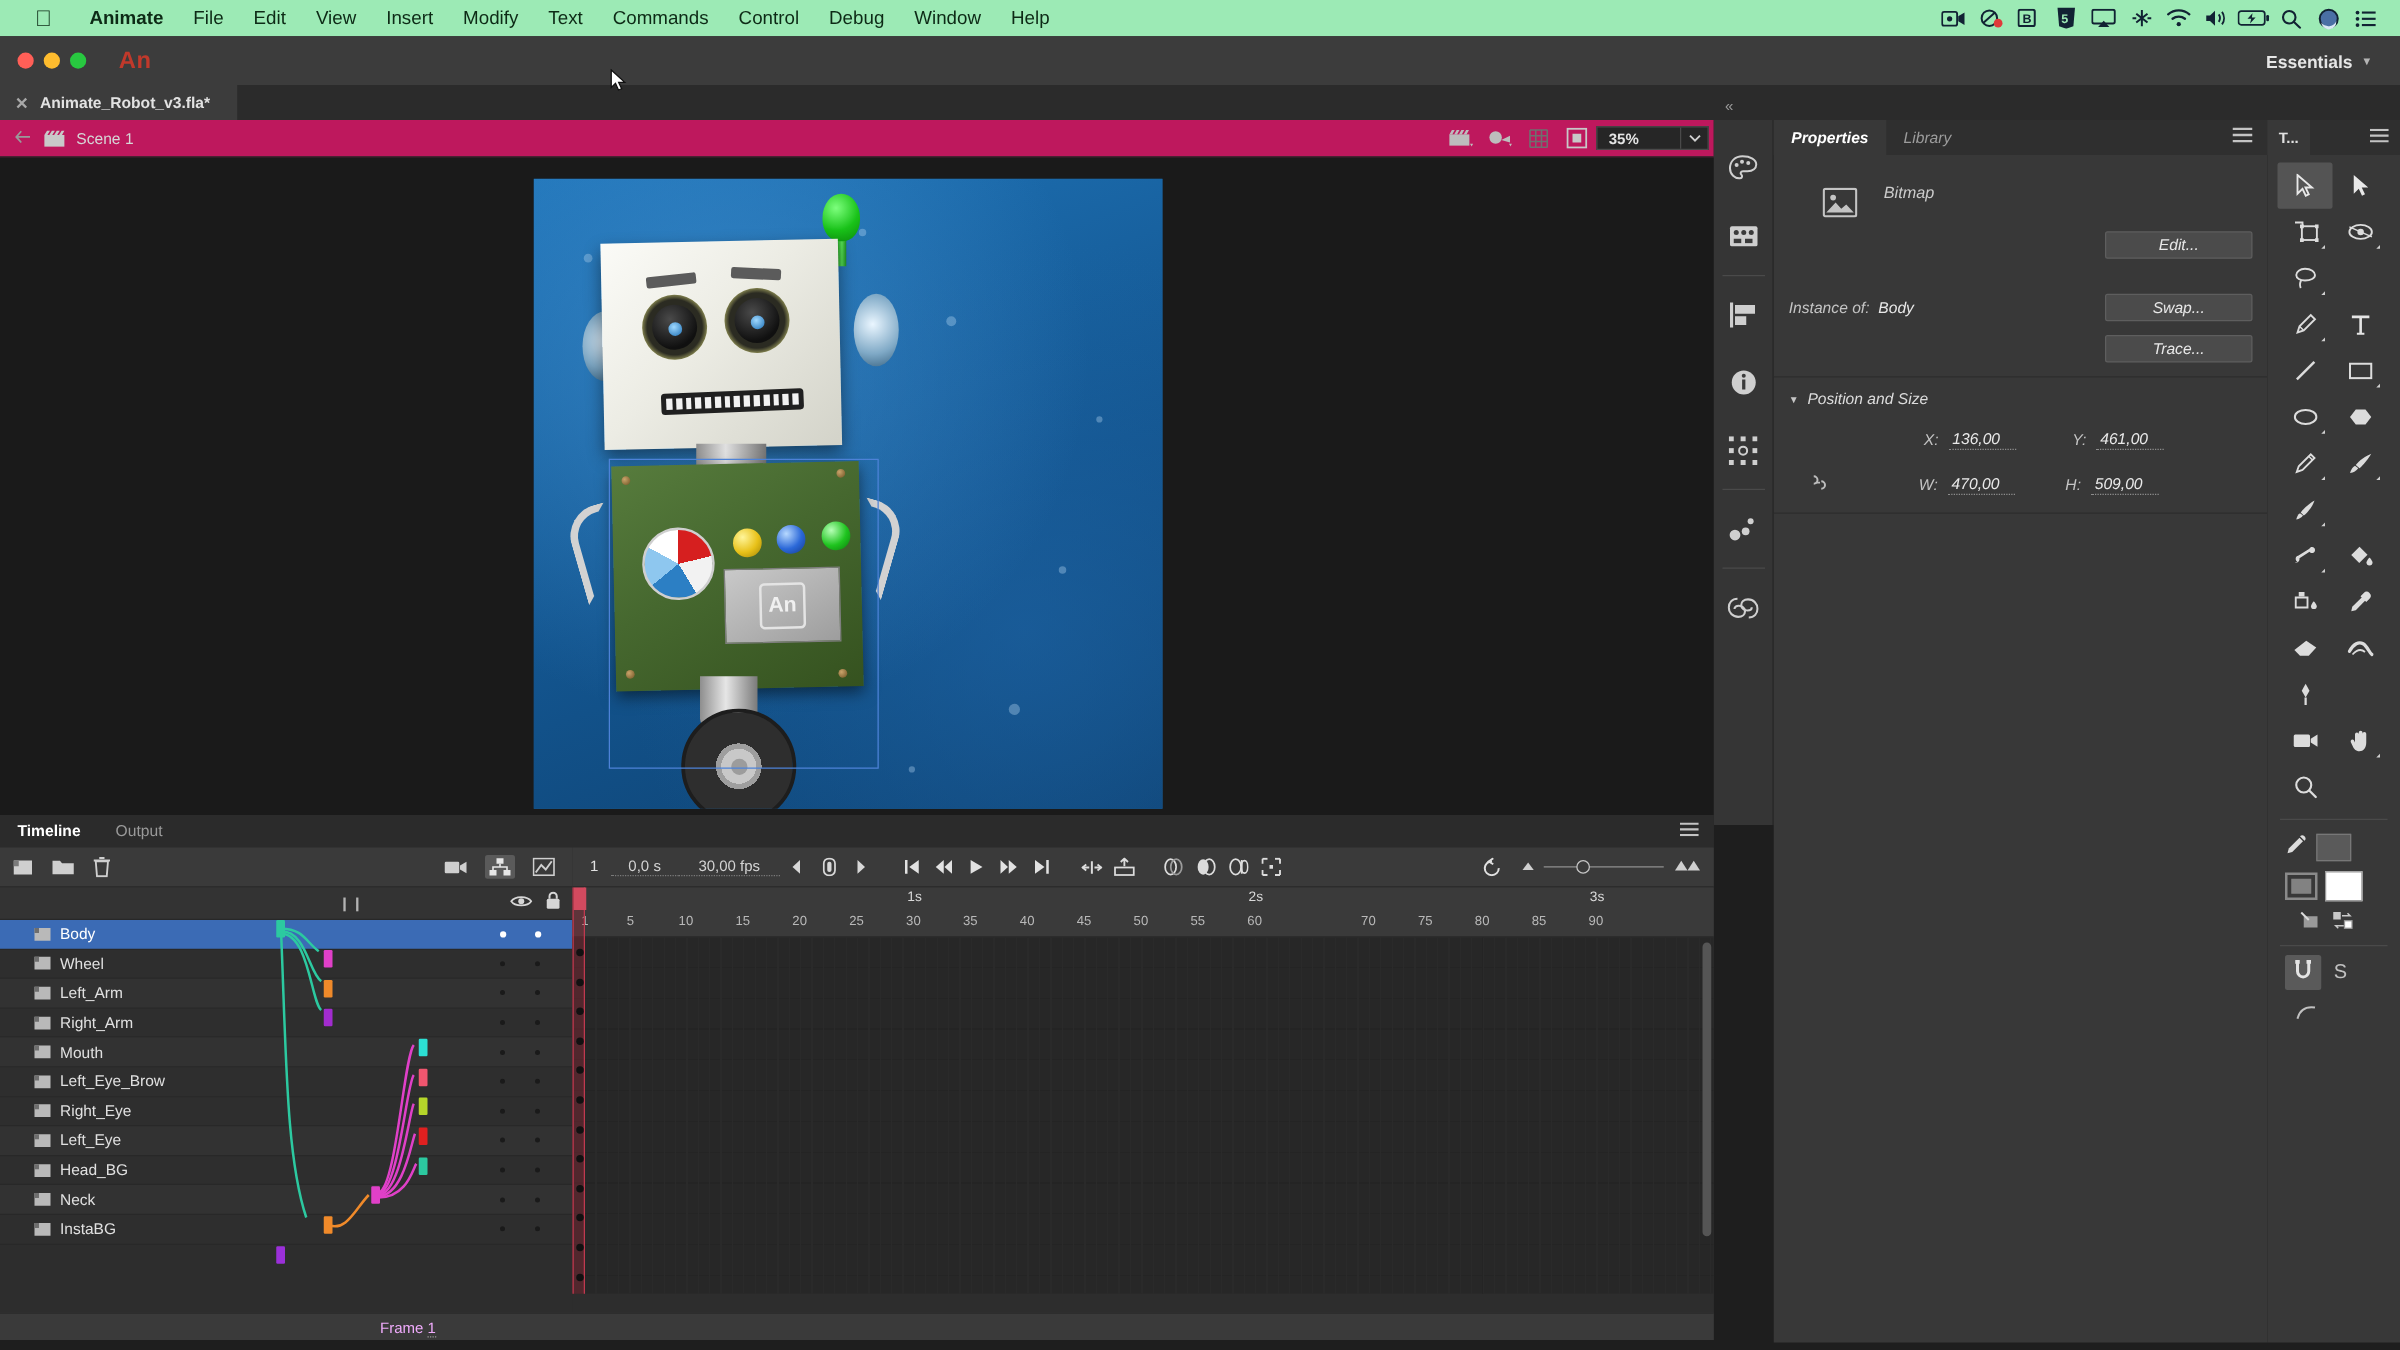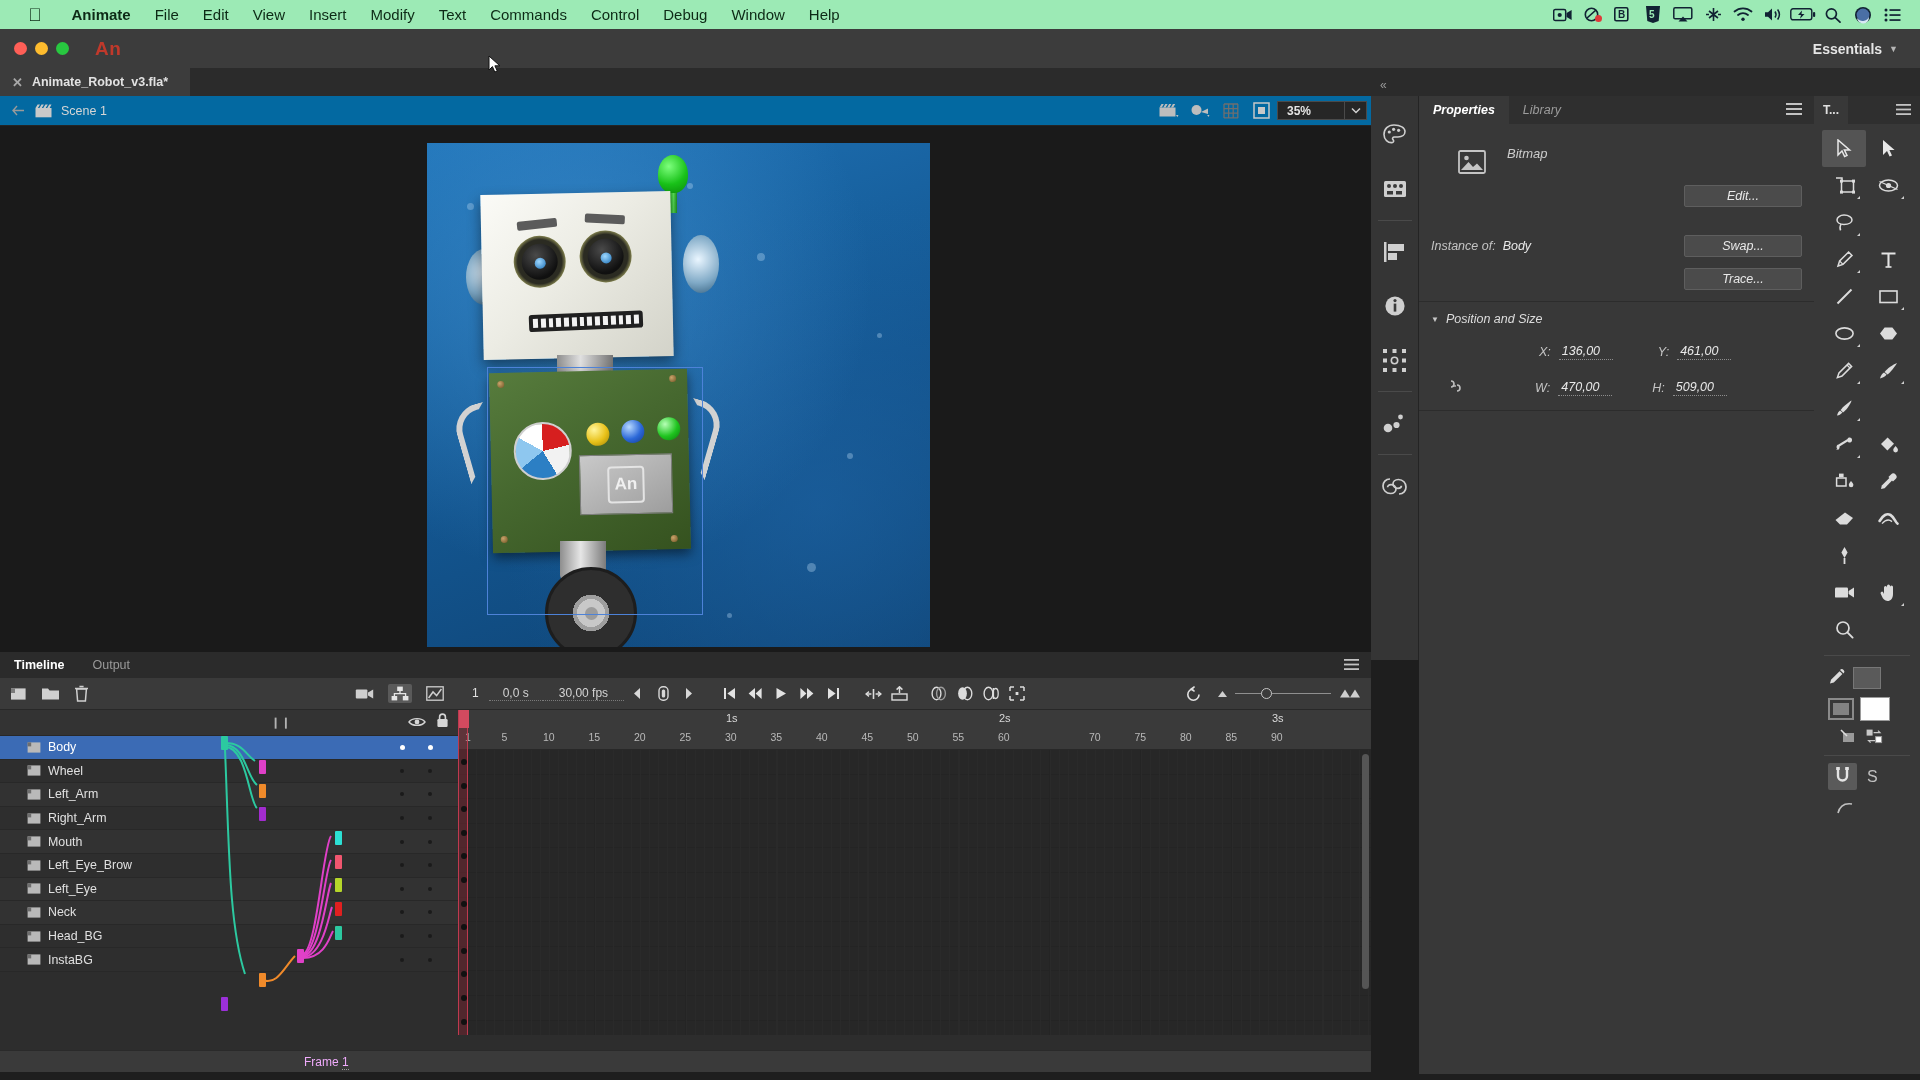--- a/index.html
+++ b/index.html
@@ -62,21 +62,21 @@
     display: flex; align-items: center; gap: 9px;
     background: #3c3c3c; padding: 0 22px 0 12px;
     color: #e2e2e2; font-size: 12.5px; font-weight: bold;
   }
   .doc-tab .x { color: #a8a8a8; font-size: 13px; line-height: 1; }
   #tabbar .tabfill { flex: 1; background: #2b2b2b; }
 
   
   #scenebar {
     position: absolute; left: 0; top: 96px; width: 1371px; height: 30px;
-    background: #0369a1;
+    background: #be185d;
     display: flex; align-items: center;
     border-bottom: 1px solid #242424;
   }
   #scenebar .back-arrow { padding: 0 10px 0 12px; color: #9a9a9a; }
   #scenebar .scene-ico { margin-right: 9px; display: flex; }
   #scenebar .scene-name { color: #d6d6d6; font-size: 12.5px; }
   #scenebar .spacer { flex: 1; }
   #scenebar .tbtn {
     width: 31px; height: 30px; display: flex; align-items: center; justify-content: center;
   }
@@ -1370,54 +1370,67 @@
             <path d="M0.6 1.4 H9.4 L13.4 1.4 L13.4 11.6 H0.6 Z" fill="#b9b9b9"></path>
             <path d="M0.6 1.4 L4.2 1.4 L4.2 5.4 L0.6 5.4 Z" fill="#6e6e6e"></path>
           </svg>
         </span>
         <span class="lname">Left_Eye_Brow</span>
         <span class="dots">
           <span class="d e"></span>
           <span class="d l"></span>
         </span>
       </div>
+      <div class="layer-row alt">
+        <span class="lico">
+          <svg width="14" height="13" viewBox="0 0 14 13">
+            <path d="M0.6 1.4 H9.4 L13.4 1.4 L13.4 11.6 H0.6 Z" fill="#b9b9b9"></path>
+            <path d="M0.6 1.4 L4.2 1.4 L4.2 5.4 L0.6 5.4 Z" fill="#6e6e6e"></path>
+          </svg>
+        </span>
+        <span class="lname">Right_Eye</span>
+        <span class="dots">
+          <span class="d e"></span>
+          <span class="d l"></span>
+        </span>
+      </div>
       <div class="layer-row">
         <span class="lico">
           <svg width="14" height="13" viewBox="0 0 14 13">
             <path d="M0.6 1.4 H9.4 L13.4 1.4 L13.4 11.6 H0.6 Z" fill="#b9b9b9"></path>
             <path d="M0.6 1.4 L4.2 1.4 L4.2 5.4 L0.6 5.4 Z" fill="#6e6e6e"></path>
           </svg>
         </span>
         <span class="lname">Left_Eye</span>
         <span class="dots">
           <span class="d e"></span>
           <span class="d l"></span>
         </span>
       </div>
+      <div class="layer-row alt">
+        <span class="lico">
+          <svg width="14" height="13" viewBox="0 0 14 13">
+            <path d="M0.6 1.4 H9.4 L13.4 1.4 L13.4 11.6 H0.6 Z" fill="#b9b9b9"></path>
+            <path d="M0.6 1.4 L4.2 1.4 L4.2 5.4 L0.6 5.4 Z" fill="#6e6e6e"></path>
+          </svg>
+        </span>
+        <span class="lname">Head_BG</span>
+        <span class="dots">
+          <span class="d e"></span>
+          <span class="d l"></span>
+        </span>
+      </div>
       <div class="layer-row">
         <span class="lico">
           <svg width="14" height="13" viewBox="0 0 14 13">
             <path d="M0.6 1.4 H9.4 L13.4 1.4 L13.4 11.6 H0.6 Z" fill="#b9b9b9"></path>
             <path d="M0.6 1.4 L4.2 1.4 L4.2 5.4 L0.6 5.4 Z" fill="#6e6e6e"></path>
           </svg>
         </span>
         <span class="lname">Neck</span>
-        <span class="dots">
-          <span class="d e"></span>
-          <span class="d l"></span>
-        </span>
-      </div>
-      <div class="layer-row alt">
-        <span class="lico">
-          <svg width="14" height="13" viewBox="0 0 14 13">
-            <path d="M0.6 1.4 H9.4 L13.4 1.4 L13.4 11.6 H0.6 Z" fill="#b9b9b9"></path>
-            <path d="M0.6 1.4 L4.2 1.4 L4.2 5.4 L0.6 5.4 Z" fill="#6e6e6e"></path>
-          </svg>
-        </span>
-        <span class="lname">Head_BG</span>
         <span class="dots">
           <span class="d e"></span>
           <span class="d l"></span>
         </span>
       </div>
       <div class="layer-row alt">
         <span class="lico">
           <svg width="14" height="13" viewBox="0 0 14 13">
             <path d="M0.6 1.4 H9.4 L13.4 1.4 L13.4 11.6 H0.6 Z" fill="#b9b9b9"></path>
             <path d="M0.6 1.4 L4.2 1.4 L4.2 5.4 L0.6 5.4 Z" fill="#6e6e6e"></path>

